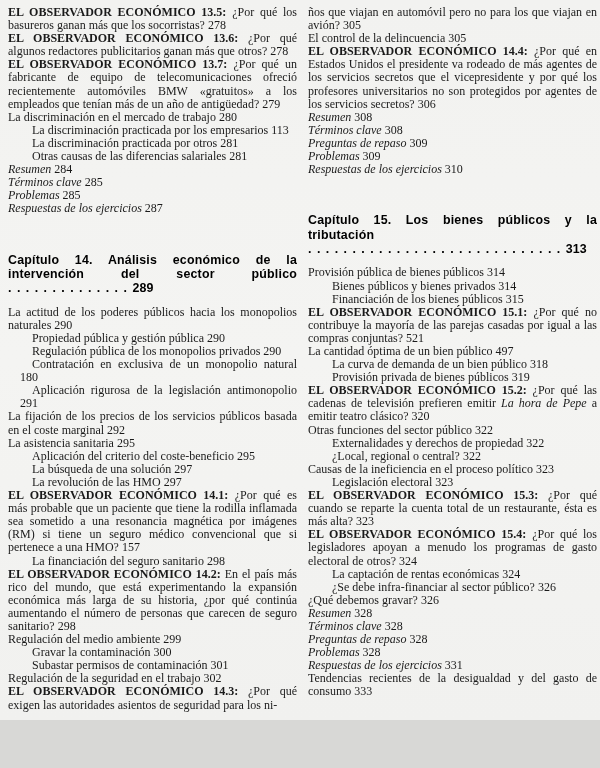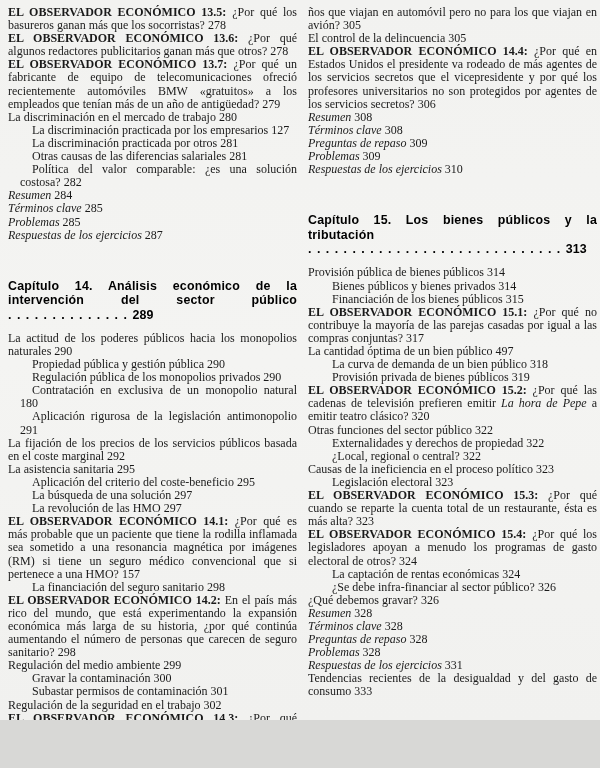--- a/index.html
+++ b/index.html
@@ -42,24 +42,23 @@
 </style>
 </head>
 <body>
 
 <div class="page">
   <div class="col col-left">
       <p class="entry"><span class="b">EL OBSERVADOR ECONÓMICO 13.5: </span><span>¿Por qué los basureros ganan más que los socorristas? 278</span></p>
       <p class="entry"><span class="b">EL OBSERVADOR ECONÓMICO 13.6: </span><span>¿Por qué algunos redactores publicitarios ganan más que otros? 278</span></p>
       <p class="entry"><span class="b">EL OBSERVADOR ECONÓMICO 13.7: </span><span>¿Por qué un fabricante de equipo de telecomunicaciones ofreció recientemente automóviles BMW «gratuitos» a los empleados que tenían más de un año de antigüedad? 279</span></p>
       <p class="entry"><span>La discriminación en el mercado de trabajo 280</span></p>
-      <p class="entry i1"><span>La discriminación practicada por los empresarios 127</span></p>
+      <p class="entry i1"><span>La discriminación practicada por los empresarios 113</span></p>
       <p class="entry i1"><span>La discriminación practicada por otros 281</span></p>
       <p class="entry i1"><span>Otras causas de las diferencias salariales 281</span></p>
-      <p class="entry i1"><span>Política del valor comparable: ¿es una solución costosa? 282</span></p>
       <p class="entry"><span class="it">Resumen </span><span>284</span></p>
       <p class="entry"><span class="it">Términos clave </span><span>285</span></p>
       <p class="entry"><span class="it">Problemas </span><span>285</span></p>
       <p class="entry"><span class="it">Respuestas de los ejercicios </span><span>287</span></p>
       <p class="chapter"><span>Capítulo 14. Análisis económico de la intervención del sector público</span><span class="leader"> .&nbsp;.&nbsp;.&nbsp;.&nbsp;.&nbsp;.&nbsp;.&nbsp;.&nbsp;.&nbsp;.&nbsp;.&nbsp;.&nbsp;.&nbsp;. </span><span>289</span></p>
       <p class="entry"><span>La actitud de los poderes públicos hacia los monopolios naturales 290</span></p>
       <p class="entry i1"><span>Propiedad pública y gestión pública 290</span></p>
       <p class="entry i1"><span>Regulación pública de los monopolios privados 290</span></p>
       <p class="entry i1"><span>Contratación en exclusiva de un monopolio natural 180</span></p>
       <p class="entry i1"><span>Aplicación rigurosa de la legislación antimonopolio 291</span></p>
@@ -83,21 +82,21 @@
       <p class="entry"><span class="b">EL OBSERVADOR ECONÓMICO 14.4: </span><span>¿Por qué en Estados Unidos el presidente va rodeado de más agentes de los servicios secretos que el vicepresidente y por qué los profesores universitarios no son protegidos por agentes de los servicios secretos? 306</span></p>
       <p class="entry"><span class="it">Resumen </span><span>308</span></p>
       <p class="entry"><span class="it">Términos clave </span><span>308</span></p>
       <p class="entry"><span class="it">Preguntas de repaso </span><span>309</span></p>
       <p class="entry"><span class="it">Problemas </span><span>309</span></p>
       <p class="entry"><span class="it">Respuestas de los ejercicios </span><span>310</span></p>
       <p class="chapter"><span>Capítulo 15. Los bienes públicos y la tributación</span><span class="leader"> .&nbsp;.&nbsp;.&nbsp;.&nbsp;.&nbsp;.&nbsp;.&nbsp;.&nbsp;.&nbsp;.&nbsp;.&nbsp;.&nbsp;.&nbsp;.&nbsp;.&nbsp;.&nbsp;.&nbsp;.&nbsp;.&nbsp;.&nbsp;.&nbsp;.&nbsp;.&nbsp;.&nbsp;.&nbsp;.&nbsp;.&nbsp;.&nbsp;. </span><span>313</span></p>
       <p class="entry"><span>Provisión pública de bienes públicos 314</span></p>
       <p class="entry i1"><span>Bienes públicos y bienes privados 314</span></p>
       <p class="entry i1"><span>Financiación de los bienes públicos 315</span></p>
-      <p class="entry"><span class="b">EL OBSERVADOR ECONÓMICO 15.1: </span><span>¿Por qué no contribuye la mayoría de las parejas casadas por igual a las compras conjuntas? 317</span></p>
+      <p class="entry"><span class="b">EL OBSERVADOR ECONÓMICO 15.1: </span><span>¿Por qué no contribuye la mayoría de las parejas casadas por igual a las compras conjuntas? 521</span></p>
       <p class="entry"><span>La cantidad óptima de un bien público 497</span></p>
       <p class="entry i1"><span>La curva de demanda de un bien público 318</span></p>
       <p class="entry i1"><span>Provisión privada de bienes públicos 319</span></p>
       <p class="entry"><span class="b">EL OBSERVADOR ECONÓMICO 15.2: </span><span>¿Por qué las cadenas de televisión prefieren emitir </span><span class="it">La hora de Pepe</span><span> a emitir teatro clásico? 320</span></p>
       <p class="entry"><span>Otras funciones del sector público 322</span></p>
       <p class="entry i1"><span>Externalidades y derechos de propiedad 322</span></p>
       <p class="entry i1"><span>¿Local, regional o central? 322</span></p>
       <p class="entry"><span>Causas de la ineficiencia en el proceso político 323</span></p>
       <p class="entry i1"><span>Legislación electoral 323</span></p>
       <p class="entry"><span class="b">EL OBSERVADOR ECONÓMICO 15.3: </span><span>¿Por qué cuando se reparte la cuenta total de un restaurante, ésta es más alta? 323</span></p>

